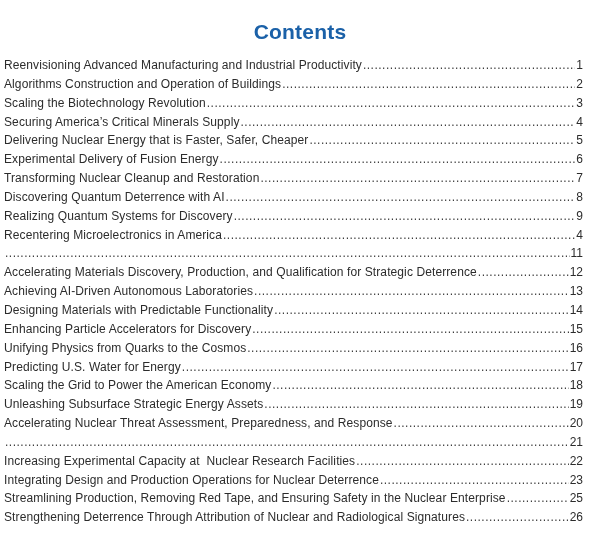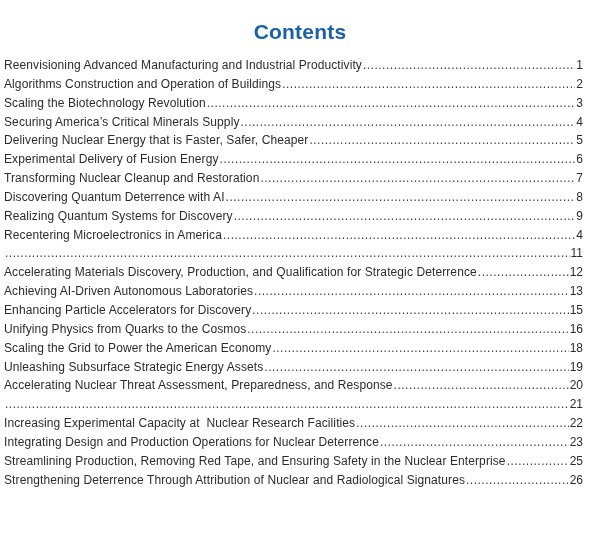--- a/index.html
+++ b/index.html
@@ -137,33 +137,43 @@
     <span class="toc-dots"></span>
     <span class="toc-page">12</span>
   </div>
 
   <div class="toc-row">
     <span class="toc-title">Achieving AI-Driven Autonomous Laboratories</span>
     <span class="toc-dots"></span>
     <span class="toc-page">13</span>
   </div>
 
+  <div class="toc-row">
+    <span class="toc-title">Designing Materials with Predictable Functionality</span>
+    <span class="toc-dots"></span>
+    <span class="toc-page">14</span>
+  </div>
 
   <div class="toc-row">
     <span class="toc-title">Enhancing Particle Accelerators for Discovery</span>
     <span class="toc-dots"></span>
     <span class="toc-page">15</span>
   </div>
 
   <div class="toc-row">
     <span class="toc-title">Unifying Physics from Quarks to the Cosmos</span>
     <span class="toc-dots"></span>
     <span class="toc-page">16</span>
   </div>
 
+  <div class="toc-row">
+    <span class="toc-title">Predicting U.S. Water for Energy</span>
+    <span class="toc-dots"></span>
+    <span class="toc-page">17</span>
+  </div>
 
   <div class="toc-row">
     <span class="toc-title">Scaling the Grid to Power the American Economy</span>
     <span class="toc-dots"></span>
     <span class="toc-page">18</span>
   </div>
 
   <div class="toc-row">
     <span class="toc-title">Unleashing Subsurface Strategic Energy Assets</span>
     <span class="toc-dots"></span>

